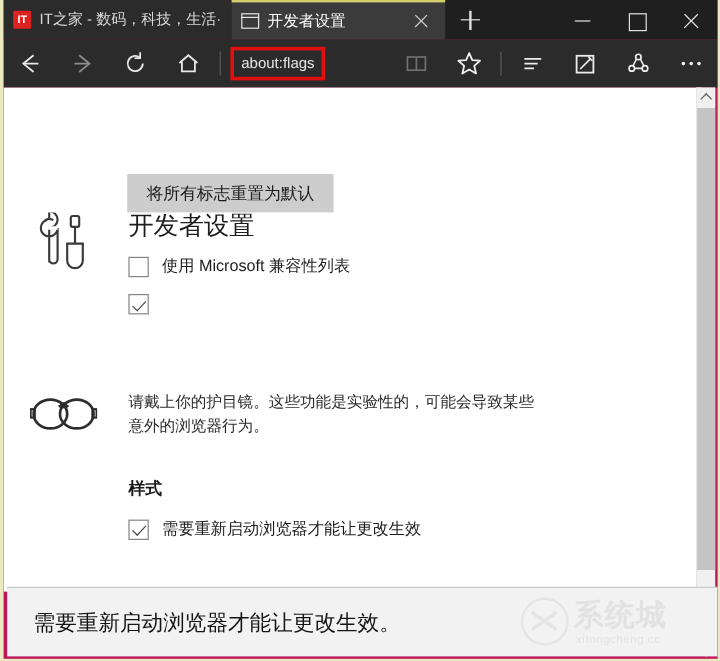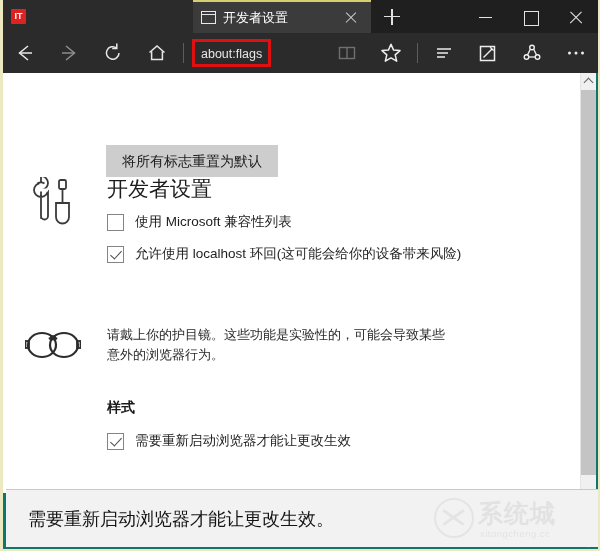--- a/index.html
+++ b/index.html
@@ -9,21 +9,21 @@
     height: 551px;
     overflow: hidden;
     font-family: "Liberation Sans", "DejaVu Sans", sans-serif;
     background: #ffffff;
   }
 
   #window {
     position: relative;
     width: 600px;
     height: 551px;
-    background: #0f766e;
+    background: #be185d;
     border-left: 3px solid #ece8c0;
     border-right: 2px solid #ece8c0;
     border-bottom: 2px solid #ece8c0;
     overflow: hidden;
   }
 
   
   #tabstrip {
     position: absolute;
     top: 0; left: 0;
@@ -427,20 +427,21 @@
 </style>
 </head>
 <body>
 
 <div id="window">
 
   <div id="tabstrip">
 
     <div class="tab inactive">
       <span class="favicon-it">IT</span>
+      <span class="tab-title">IT之家 - 数码，科技，生活·</span>
     </div>
 
     <div class="tab active">
       <span class="favicon-page">
         <span class="outer"></span>
           <span class="inner"></span>
       </span>
       <span class="tab-title">开发者设置</span>
       <span class="tab-close"></span>
     </div>
@@ -565,21 +566,20 @@
       <div class="sec-body">
         <div class="sec-title">开发者设置</div>
 
         <div class="cbrow">
           <span class="cbox"></span>
           <span class="cblabel">使用 Microsoft 兼容性列表</span>
         </div>
 
         <div class="cbrow">
           <span class="cbox checked"></span>
-          <span class="cblabel">允许使用 localhost 环回(这可能会给你的设备带来风险)</span>
         </div>
       </div>
     </div>
 
     <div class="section" id="sec-exp">
       <div class="sec-icon">
         <svg width="56" height="40" viewBox="0 0 56 40">
           <ellipse cx="17" cy="20" rx="14" ry="12" fill="none" stroke="#2d2d2d" stroke-width="2.2"></ellipse>
           <ellipse cx="39" cy="20" rx="14" ry="12" fill="none" stroke="#2d2d2d" stroke-width="2.2"></ellipse>
           <path d="M24 14 q4 -3 8 0" fill="none" stroke="#2d2d2d" stroke-width="2.2"></path>

